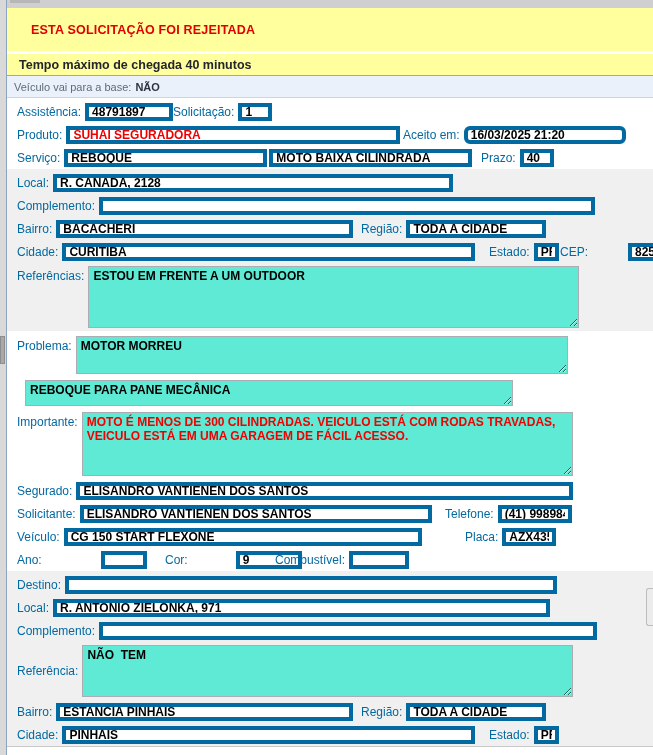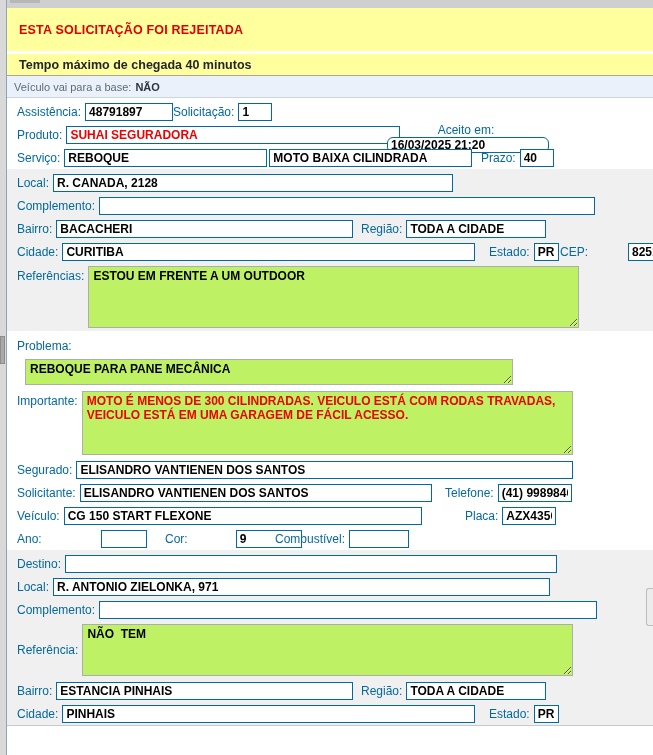--- a/index.html
+++ b/index.html
@@ -8,43 +8,43 @@
     font-family:"Liberation Sans","DejaVu Sans",sans-serif;
     background:#ffffff;position:relative;
   }
   .top-strip{position:absolute;top:0;left:0;width:653px;height:8px;background:#cfcfcf;z-index:5;}
   .top-tab{position:absolute;top:0;left:10px;width:30px;height:3px;background:#b7b7b7;}
   .left-strip{position:absolute;top:0;left:0;width:6px;height:755px;background:#d9d9d9;border-right:1px solid #8ea4bd;z-index:6;}
   .left-thumb{position:absolute;top:336px;left:0;width:5px;height:28px;background:#a9a9a9;border:1px solid #8d8d8d;box-sizing:border-box;}
   .right-thumb{position:absolute;top:588px;right:0;width:6px;height:36px;background:#ececec;border:1px solid #bdbdbd;border-right:none;border-radius:3px 0 0 3px;z-index:6;}
   .content{position:absolute;top:8px;left:7px;width:646px;}
 
-  .banner1{background:#FFFF9E;height:43px;display:flex;align-items:center;padding-left:12px;box-sizing:border-box;}
+  .banner1{background:#FFFF9E;height:43px;display:flex;align-items:center;padding-left:24px;box-sizing:border-box;}
   .banner1 span{color:#E00000;font-weight:bold;font-size:12.5px;letter-spacing:.2px;}
   .banner-gap{height:3px;background:#ffffff;}
   .banner2{background:#FFFF9E;height:22px;display:flex;align-items:center;padding-left:12px;box-sizing:border-box;border-bottom:1px solid #a8a89a;}
   .banner2 span{color:#23262d;font-weight:bold;font-size:12.5px;}
   .base-strip{background:#EAF1FA;height:21px;display:flex;align-items:center;padding-left:7px;border-bottom:1px solid #cdd5de;font-size:11px;}
   .base-strip .bl{color:#5d6c7b;}
   .base-strip .bv{color:#2b3440;font-weight:bold;margin-left:4px;}
 
   .grp-white{background:#ffffff;}
   .grp-gray{background:#F0F0F0;}
   .r{position:relative;display:flex;align-items:center;height:23px;padding-left:10px;}
   .r-ta{position:relative;display:flex;align-items:flex-start;padding:3px 0 3px 10px;}
   .lbl{font-size:12px;color:#0369a1;white-space:nowrap;flex:0 0 auto;}
   .r-ta .lbl{padding-top:3px;}
   .r-ta.ctr{align-items:center;}
   .r-ta.ctr .lbl{padding-top:0;}
   input.fld{
-    box-sizing:border-box;height:18px;border:1px solid #0369a1;background:#fff;
+    box-sizing:border-box;height:18px;border:4px solid #0369a1;background:#fff;
     font-family:inherit;font-size:12px;font-weight:bold;color:#000;padding:0 3px;margin-left:4px;
   }
   textarea.fld{
-    box-sizing:border-box;border:1px solid #ABADB3;background:#bef264;
+    box-sizing:border-box;border:1px solid #ABADB3;background:#5eead4;
     font-family:inherit;font-size:12px;font-weight:bold;color:#000;padding:2px 4px;margin-left:4px;
     resize:both;overflow:auto;
   }
   .red{color:#F00000 !important;}
   .abs{position:absolute;display:flex;align-items:center;height:23px;top:0;}
   .filler{height:17px;background:#fff;border-top:1px solid #c9c9c9;}
 </style>
 </head>
 <body>
 
@@ -75,21 +75,21 @@
       <span class="lbl">Assistência:</span>
       <input class="fld" style="width: 88px;" value="48791897">
       <div class="abs" style="left:166px;">
         <span class="lbl">Solicitação:</span>
         <input class="fld" style="width: 34px;" value="1">
       </div>
     </div>
     <div class="r">
       <span class="lbl">Produto:</span>
       <input class="fld red" style="width: 334px;" value="SUHAI SEGURADORA">
-      <div class="abs" style="left:376px;flex-direction:column;">
+      <div class="abs" style="left:396px;">
         <span class="lbl">Aceito em:</span>
         <input class="fld" style="width: 162px; border-radius: 6px;" value="16/03/2025 21:20">
       </div>
     </div>
     <div class="r">
       <span class="lbl">Serviço:</span>
       <input class="fld" style="width: 203px;" value="REBOQUE">
       <input class="fld" style="width: 203px; margin-left: 2px;" value="MOTO BAIXA CILINDRADA">
       <div class="abs" style="left:474px;">
         <span class="lbl">Prazo:</span>
@@ -129,20 +129,21 @@
     </div>
     <div class="r-ta">
       <span class="lbl">Referências:</span>
       <textarea class="fld" style="width: 491px; height: 62px;">ESTOU EM FRENTE A UM OUTDOOR</textarea>
     </div>
   </div>
 
   <div class="grp-white" style="padding-top:2px;">
     <div class="r-ta">
       <span class="lbl">Problema:</span>
+      <textarea class="fld" style="width: 492px; height: 38px;">MOTOR MORREU</textarea>
     </div>
     <div class="r-ta" style="padding-left:14px;">
       <textarea class="fld" style="width: 488px; height: 26px;">REBOQUE PARA PANE MECÂNICA</textarea>
     </div>
     <div class="r-ta">
       <span class="lbl">Importante:</span>
       <textarea class="fld red" style="width: 491px; height: 64px;">MOTO É MENOS DE 300 CILINDRADAS. VEICULO ESTÁ COM RODAS TRAVADAS, VEICULO ESTÁ EM UMA GARAGEM DE FÁCIL ACESSO.</textarea>
     </div>
     <div class="r">
       <span class="lbl">Segurado:</span>

